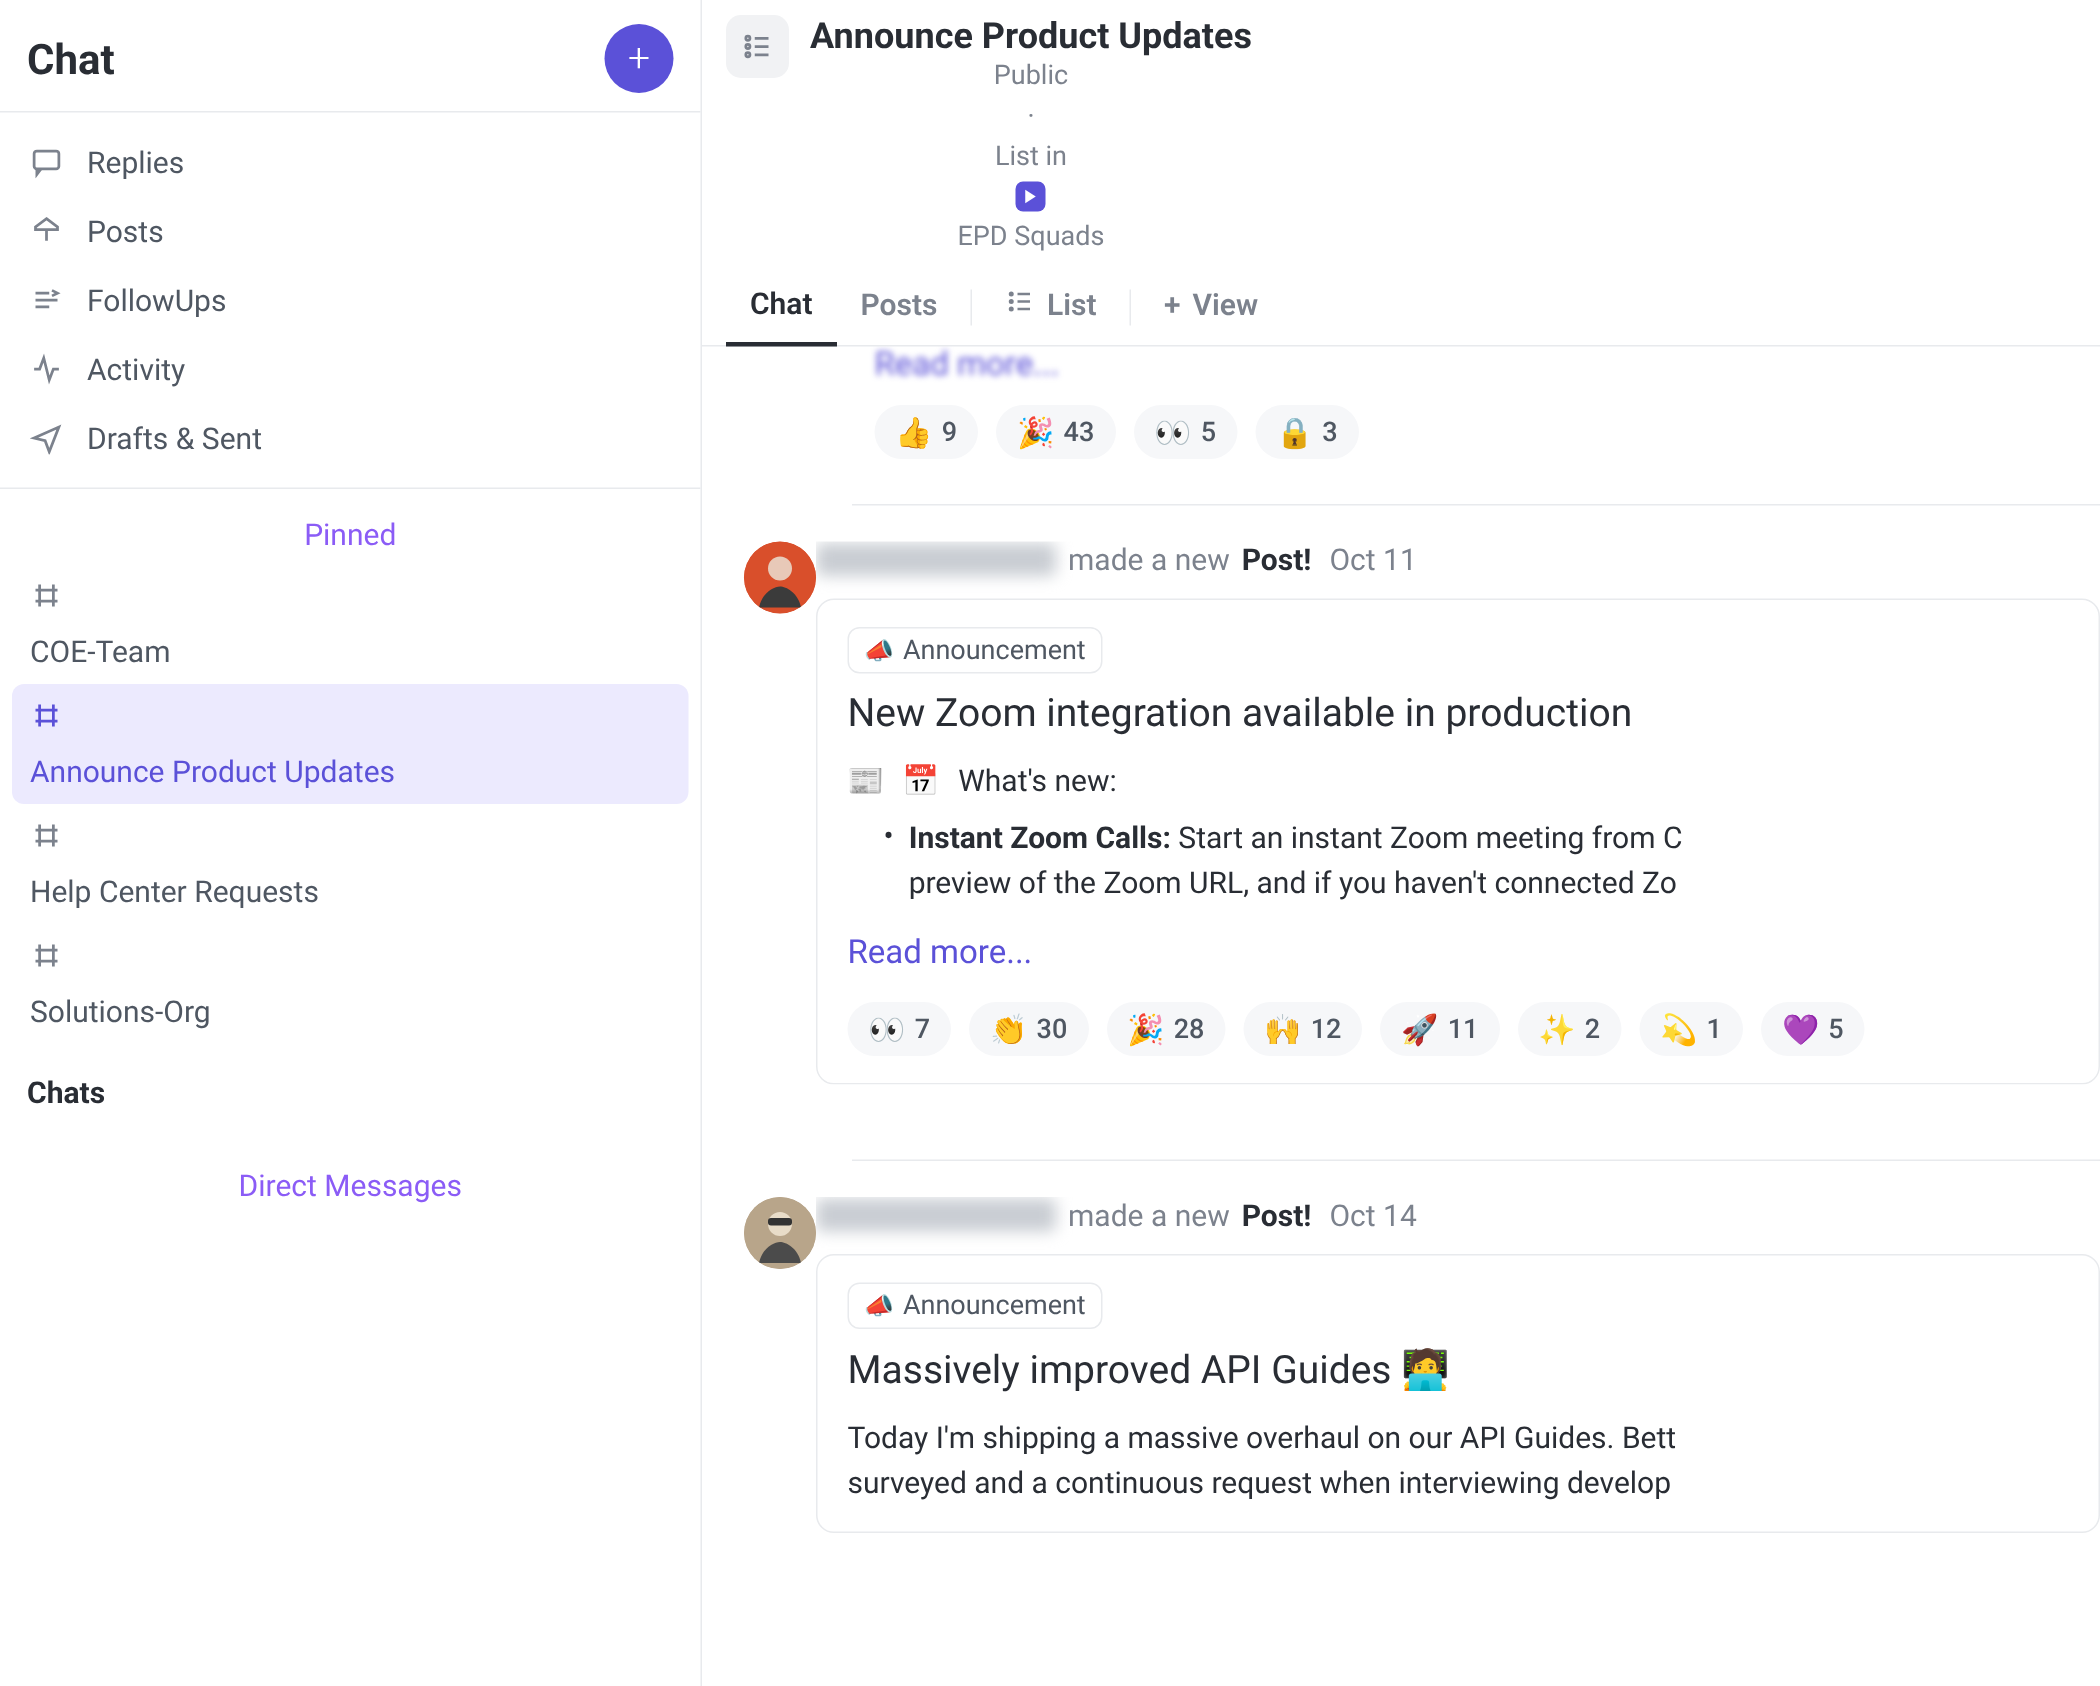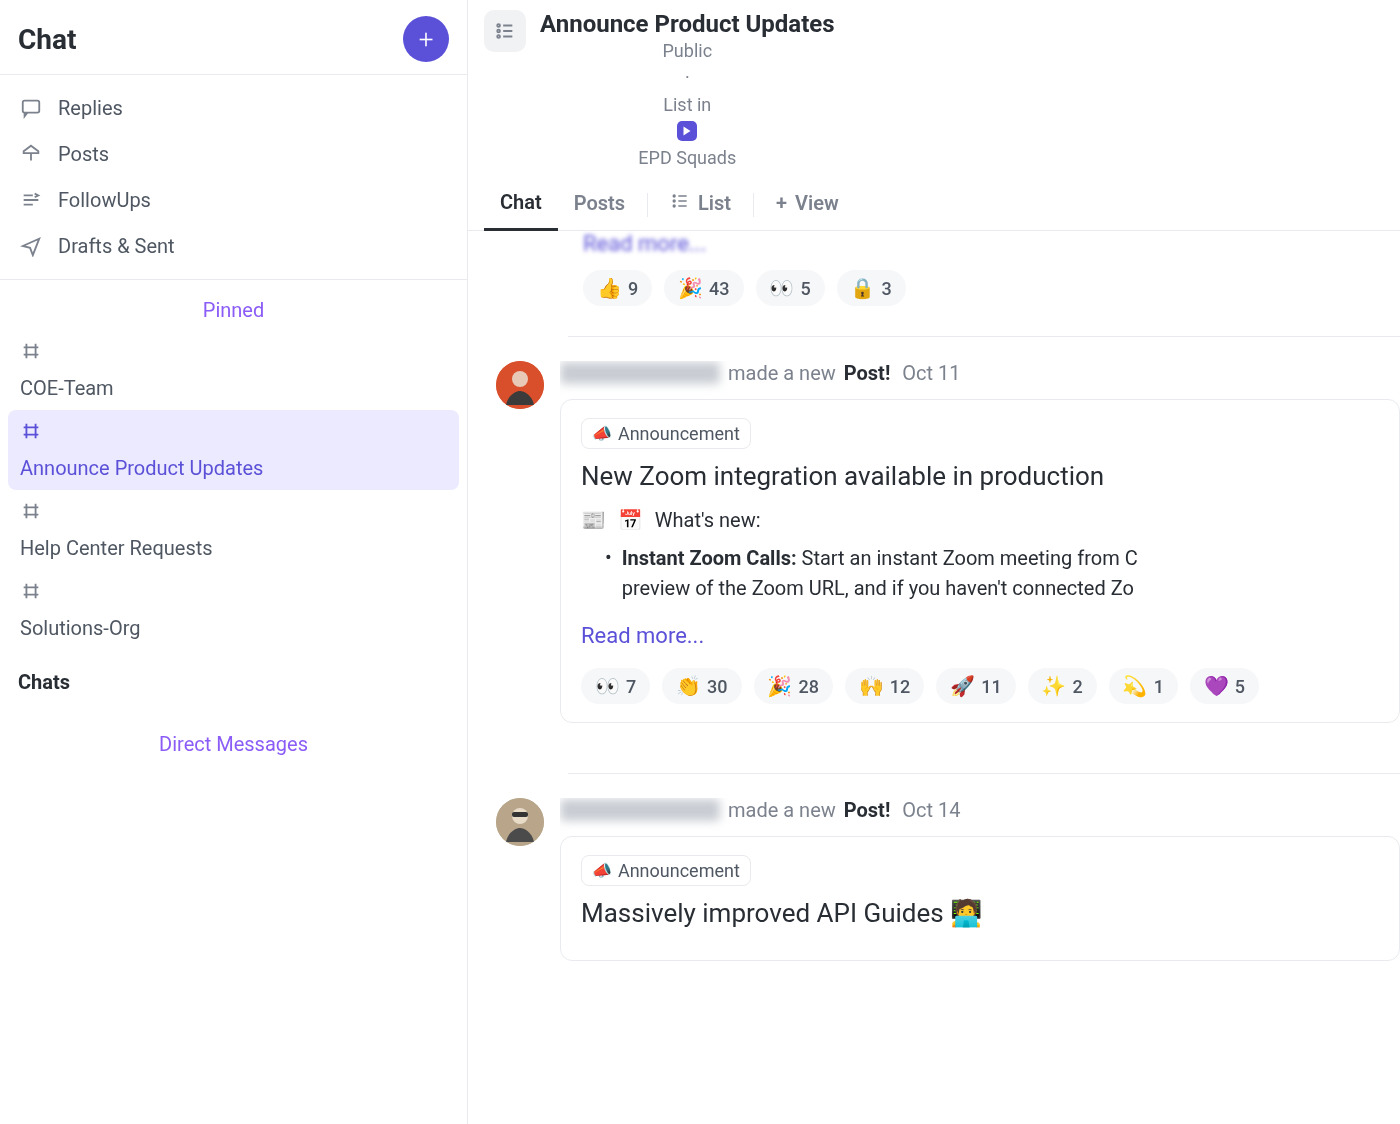--- a/index.html
+++ b/index.html
@@ -134,21 +134,21 @@
     background:#f6f7f9; border-radius:18px;
     padding:6px 14px; font-size:18px;
     display:flex; align-items:center; gap:6px;
     cursor:pointer;
   }
   .reaction .emoji { font-size:20px; }
   .reaction .count { color:#4f5762; font-weight:500; }
 
   .post-sep { height:1px; background:#e8eaed; margin:0 0 24px 80px; }
 
-  .post { display:flex; gap:16px; padding-left:8px; margin-bottom:10px; }
+  .post { display:flex; padding-left:8px; margin-bottom:10px; }
   .avatar {
     width:48px; height:48px; border-radius:50%;
     background:#d94f2b;
     flex-shrink:0;
     display:flex; align-items:center; justify-content:center;
     overflow:hidden;
   }
   .avatar.two { background:#b8a58a; }
   .post-body { flex:1; overflow:hidden; }
   .post-byline { font-size:20px; color:#7c828d; display:flex; align-items:center; gap:8px; margin-bottom:14px; }
@@ -212,20 +212,28 @@
       <span>Posts</span>
     </div>
     <div class="nav-item">
       <span class="nav-icon">
         <svg width="22" height="22" viewBox="0 0 24 24" fill="none" stroke="currentColor" stroke-width="2">
             <path d="M4 7h10M4 12h16M4 17h10"></path>
             <path d="M16 5l4 2-4 2"></path>
           </svg>
       </span>
       <span>FollowUps</span>
+    </div>
+    <div class="nav-item">
+      <span class="nav-icon">
+        <svg width="22" height="22" viewBox="0 0 24 24" fill="none" stroke="currentColor" stroke-width="2">
+            <path d="M3 12h4l3-8 4 16 3-8h4"></path>
+          </svg>
+      </span>
+      <span>Activity</span>
     </div>
     <div class="nav-item">
       <span class="nav-icon">
         <svg width="22" height="22" viewBox="0 0 24 24" fill="none" stroke="currentColor" stroke-width="2">
             <path d="M3 12l18-8-7 18-3-8-8-2z"></path>
           </svg>
       </span>
       <span>Drafts &amp; Sent</span>
     </div>
   </div>
@@ -438,18 +446,22 @@
           <span>made a new</span>
           <strong>Post!</strong>
           <span class="post-date">Oct 14</span>
         </div>
         <div class="post-card">
           <div class="tag">
             <span class="tag-icon">📣</span>
             <span>Announcement</span>
           </div>
           <div class="post-title">Massively improved API Guides 🧑‍💻</div>
+          <div class="post-content">
+            <span>Today I'm shipping a massive overhaul on our API Guides. Bett</span><br>
+            <span>surveyed and a continuous request when interviewing develop</span>
+          </div>
         </div>
       </div>
     </div>
 
   </div>
 </main>
 
 </body></html>

